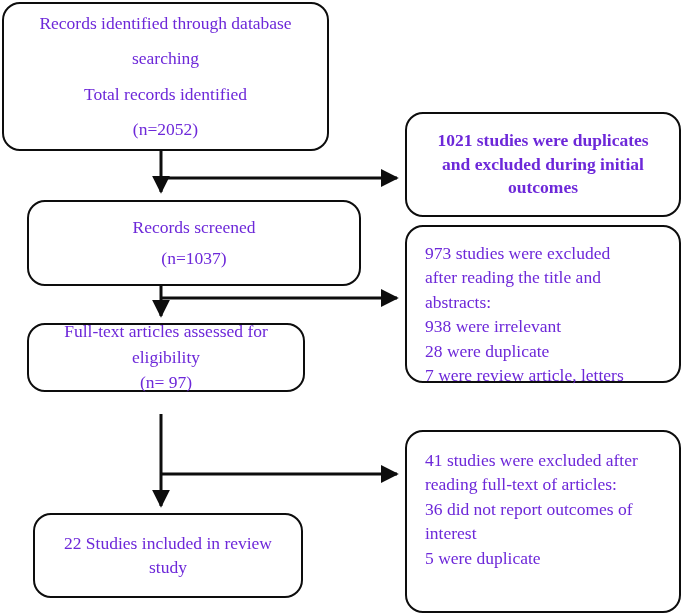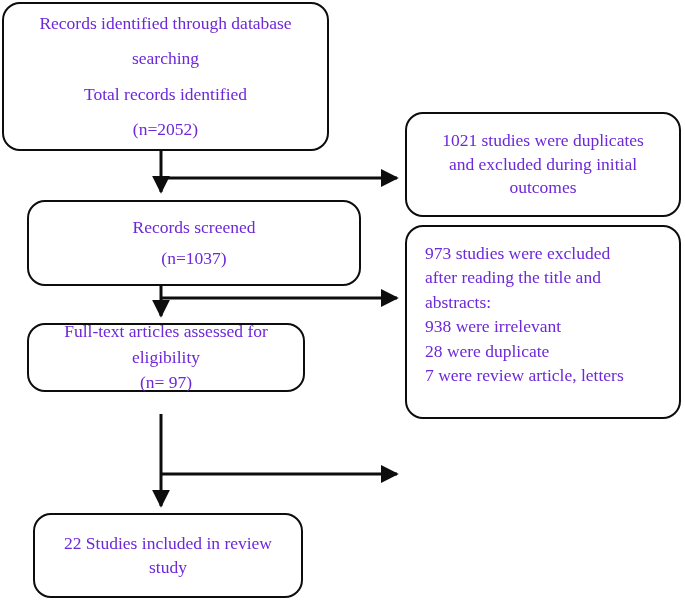--- a/index.html
+++ b/index.html
@@ -71,23 +71,23 @@
   #box-included {
     left: 33px; top: 513px; width: 270px; height: 85px;
     padding: 16px 12px;
   }
   #box-included .node-line { margin: 3px 0; }
   
   #box-excluded-duplicates {
     left: 405px; top: 112px; width: 276px; height: 105px;
     padding: 0 14px;
   }
-  #box-excluded-duplicates .node-line { margin: 3px 0; }
+  #box-excluded-duplicates .node-line { margin: 3px 0; font-weight: bold; }
   #box-excluded-titles {
-    left: 405px; top: 225px; width: 276px; height: 194px;
+    left: 405px; top: 225px; width: 276px; height: 158px;
     padding: 14px 0 0 18px;
   }
   #box-excluded-titles .node-line { margin: 3.5px 0; }
   #box-excluded-fulltext {
     left: 405px; top: 430px; width: 276px; height: 183px;
     padding: 16px 0 0 18px;
   }
   #box-excluded-fulltext .node-line { margin: 3.5px 0; }
 </style>
 </head>
@@ -155,14 +155,21 @@
 
   <div class="node-box left-text" id="box-excluded-titles">
     <span class="node-line">973 studies were excluded</span>
     <span class="node-line">after reading the title and</span>
     <span class="node-line">abstracts:</span>
     <span class="node-line">938 were irrelevant</span>
     <span class="node-line">28 were duplicate</span>
     <span class="node-line">7 were review article, letters</span>
   </div>
 
+  <div class="node-box left-text" id="box-excluded-fulltext">
+    <span class="node-line">41 studies were excluded after</span>
+    <span class="node-line">reading full-text of articles:</span>
+    <span class="node-line">36 did not report outcomes of</span>
+    <span class="node-line">interest</span>
+    <span class="node-line">5 were duplicate</span>
+  </div>
 
 </div>
 
 </body></html>

